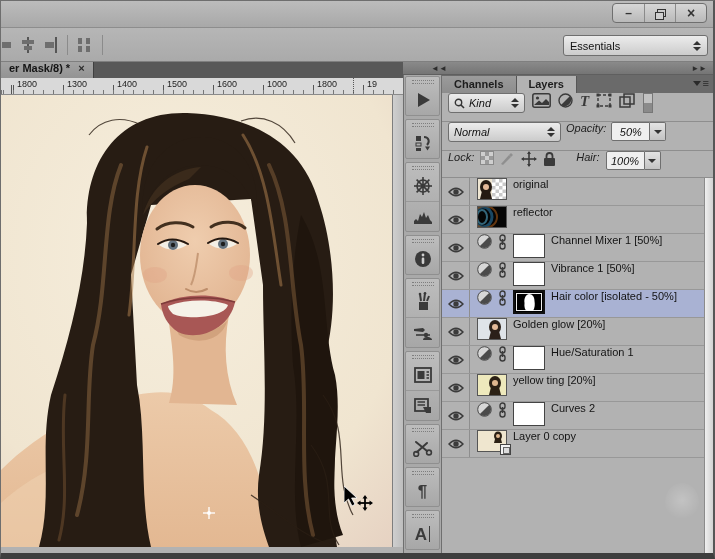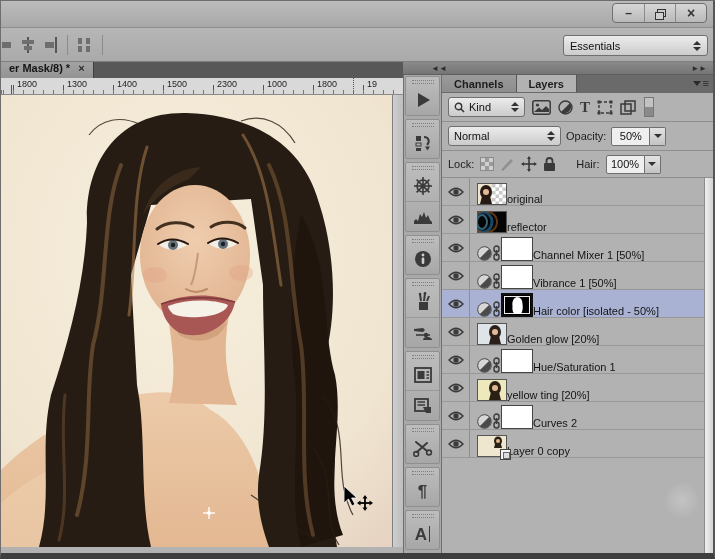--- a/index.html
+++ b/index.html
@@ -64,28 +64,28 @@
     display:flex;flex-direction:column;padding:1px 1px;}
   .strip-group{border:1px solid #8f8f8f;border-radius:2px;margin-bottom:3px;
     background:linear-gradient(#bdbdbd,#a7a7a7);display:flex;flex-direction:column;align-items:center;}
   .grip{width:22px;height:4px;border-top:1px dotted #7e7e7e;border-bottom:1px dotted #7e7e7e;margin:3px 0 1px;}
   .strip-btn{width:100%;height:30px;display:flex;align-items:center;justify-content:center;color:#3a3a3a;}
   .strip-btn + .strip-btn{border-top:1px solid #999;}
   .glyph-icon{font-size:17px;font-weight:bold;color:#3a3a3a;line-height:1;}
   .char-caret{display:inline-block;width:1px;height:16px;background:#3a3a3a;margin-left:2px;vertical-align:middle;}
   
   .layers-panel{flex:1;display:flex;flex-direction:column;background:#b2b2b2;}
-  .panel-tabs{height:18px;background:#6a6a6a;display:flex;align-items:flex-start;position:relative;}
+  .panel-tabs{height:18px;background:#6a6a6a;display:flex;align-items:center;position:relative;}
   .panel-tab{height:17px;padding:0 12px;display:flex;align-items:center;font-weight:bold;color:#1d1d1d;
     background:linear-gradient(#9b9b9b,#8d8d8d);border-right:1px solid #565656;}
   .panel-tab.active{background:#b2b2b2;}
   .panel-menu{position:absolute;right:4px;top:3px;display:flex;align-items:center;gap:2px;color:#2a2a2a;}
   .panel-menu .tri{width:0;height:0;border-left:4px solid transparent;border-right:4px solid transparent;border-top:5px solid #2a2a2a;}
   .panel-menu .bars{font-size:11px;font-weight:bold;line-height:1;}
-  .panel-row{border-bottom:1px solid #8e8e8e;display:flex;align-items:center;padding:0 6px;background:#b2b2b2;}
+  .panel-row{border-bottom:1px solid #8e8e8e;display:flex;align-items:flex-start;padding:0 6px;background:#b2b2b2;font-style:italic;}
   .row-filter{height:29px;gap:7px;}
   .row-blend{height:29px;gap:5px;}
   .row-lock{height:27px;gap:6px;}
   .dropdown{height:20px;background:linear-gradient(#ececec,#cbcbcb);border:1px solid #6f6f6f;border-radius:3px;
     display:flex;align-items:center;padding:0 5px;color:#111;gap:4px;}
   .dd-kind{width:77px;}
   .dd-blend{width:113px;}
   .dropdown .spinner{margin-left:auto;}
   .value-combo{display:flex;align-items:center;}
   .value-box{width:39px;height:19px;background:#efefef;border:1px solid #6f6f6f;border-radius:2px 0 0 2px;
@@ -97,21 +97,21 @@
   .checker{width:14px;height:14px;border:1px solid #8a8a8a;
     background-image:linear-gradient(45deg,#9a9a9a 25%,transparent 25%,transparent 75%,#9a9a9a 75%),
                      linear-gradient(45deg,#9a9a9a 25%,#cfcfcf 25%,#cfcfcf 75%,#9a9a9a 75%);
     background-size:8px 8px;background-position:0 0,4px 4px;}
   
   .layer-list{flex:1;position:relative;background:#b2b2b2;overflow:hidden;}
   .list-scrollbar{position:absolute;right:0;top:0;width:9px;height:100%;background:linear-gradient(90deg,#efefef,#d2d2d2);border-left:1px solid #8b8b8b;}
   .layer-row{height:28px;display:flex;align-items:stretch;border-bottom:1px solid #989898;margin-right:9px;}
   .layer-row.selected{background:#a9b2d3;}
   .eye-cell{width:28px;display:flex;align-items:center;justify-content:center;border-right:1px solid #8e8e8e;}
-  .row-body{flex:1;display:flex;align-items:flex-end;padding-left:7px;}
+  .row-body{flex:1;display:flex;align-items:flex-start;padding-left:7px;gap:6px;}
   .adj-icon{width:15px;height:15px;}
   .chain-icon{width:9px;height:16px;}
   .thumb{width:30px;height:22px;border:1px solid #555;position:relative;flex-shrink:0;}
   .thumb svg{display:block;}
   .mask-thumb{width:32px;height:24px;border:1px solid #444;background:#fff;position:relative;flex-shrink:0;}
   .mask-thumb.hair-mask{background:#000;border:2px solid #111;outline:1px solid #eee;outline-offset:-4px;}
   .layer-name{color:#141414;white-space:nowrap;}
   .badge{position:absolute;right:-5px;bottom:-4px;width:11px;height:11px;background:#f4f4f4;border:1px solid #444;}
   .badge::before{content:"";position:absolute;left:2px;top:2px;width:5px;height:5px;border:1px solid #666;background:#ddd;}
   .panel-empty{height:67px;position:relative;}
@@ -185,21 +185,21 @@
         <div class="doc-tab">
           <span>er Mask/8) *</span>
           <span class="close">×</span>
         </div>
       </div>
       <div class="ruler">
         <span class="ruler-label" style="left:16px">1800</span>
         <span class="ruler-label" style="left:66px">1300</span>
         <span class="ruler-label" style="left:116px">1400</span>
         <span class="ruler-label" style="left:166px">1500</span>
-        <span class="ruler-label" style="left:216px">2300</span>
+        <span class="ruler-label" style="left:216px">1600</span>
         <span class="ruler-label" style="left:266px">1000</span>
         <span class="ruler-label" style="left:316px">1800</span>
         <span class="ruler-label" style="left:366px">19</span>
         <span class="ruler-caret"></span>
       </div>
       <div class="canvas">
 
         <svg width="391" height="452" viewBox="0 0 391 452">
           <defs>
             <radialGradient id="bgv" cx="45%" cy="35%" r="85%">

